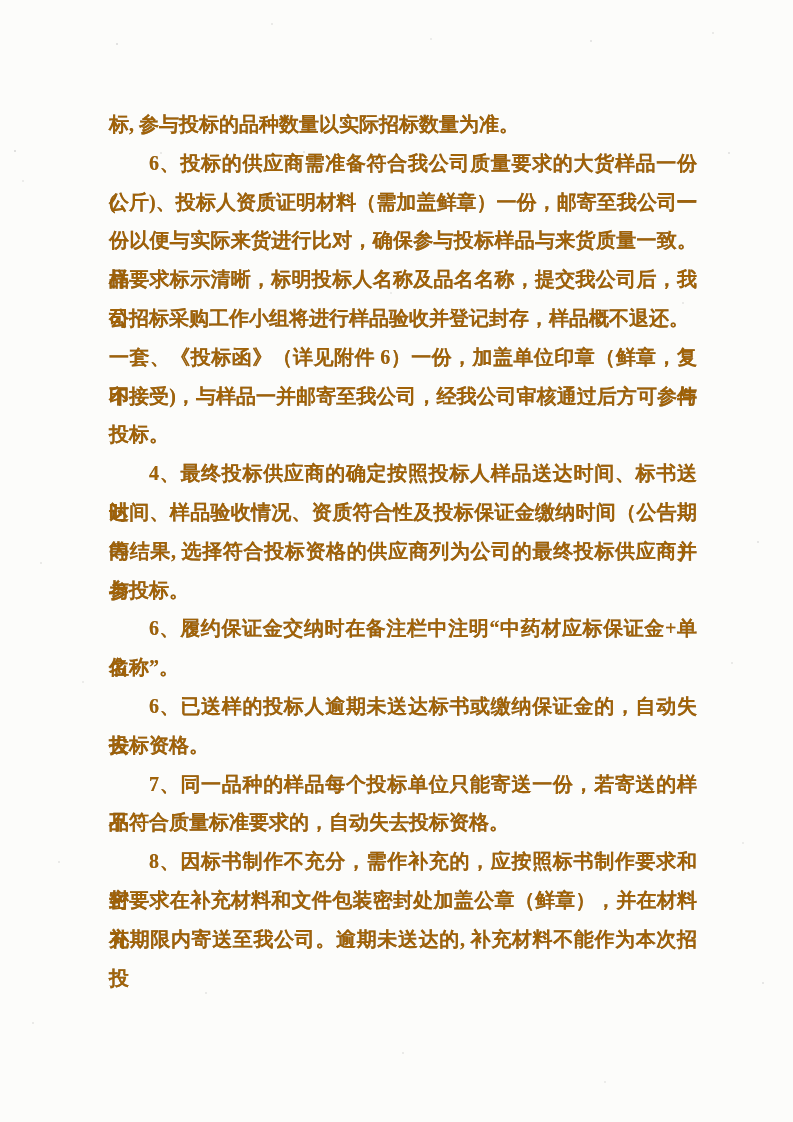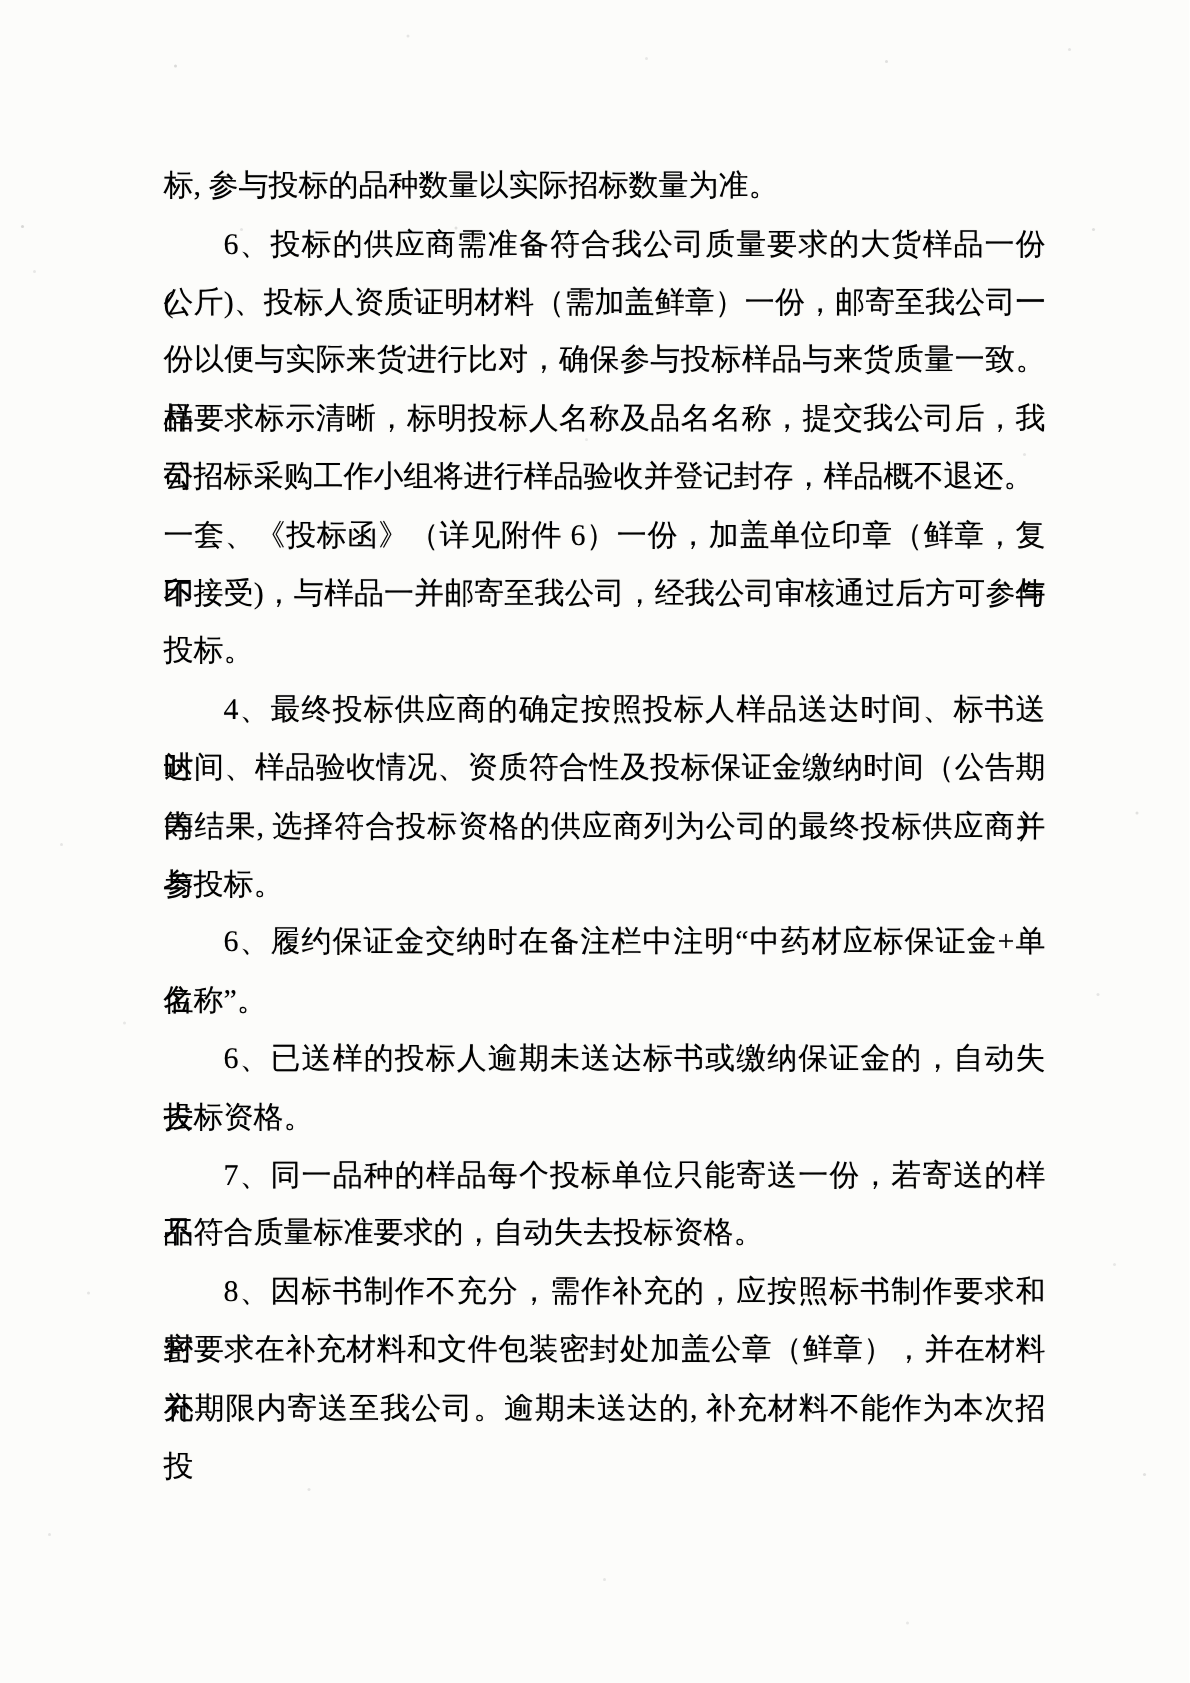--- a/index.html
+++ b/index.html
@@ -70,21 +70,21 @@
   }
   .line.indent {
     text-indent: 2em;
   }
 </style>
 </head>
 <body>
 
 <div class="page" style="background: rgb(252, 252, 250);">
   <div class="noise"></div>
-  <div class="text-block" style="color: #000000;">
+  <div class="text-block" style="color: #a16207; font-weight: bold;">
       <div class="line">标, 参与投标的品种数量以实际招标数量为准。</div>
       <div class="line indent fill">6、投标的供应商需准备符合我公司质量要求的大货样品一份(一</div>
       <div class="line fill">公斤)、投标人资质证明材料（需加盖鲜章）一份，邮寄至我公司一</div>
       <div class="line fill">份以便与实际来货进行比对，确保参与投标样品与来货质量一致。样</div>
       <div class="line fill">品要求标示清晰，标明投标人名称及品名名称，提交我公司后，我公</div>
       <div class="line">司招标采购工作小组将进行样品验收并登记封存，样品概不退还。</div>
       <div class="line fill">一套、《投标函》（详见附件 6）一份，加盖单位印章（鲜章，复印件</div>
       <div class="line fill">不接受)，与样品一并邮寄至我公司，经我公司审核通过后方可参与</div>
       <div class="line">投标。</div>
       <div class="line indent fill">4、最终投标供应商的确定按照投标人样品送达时间、标书送达</div>

